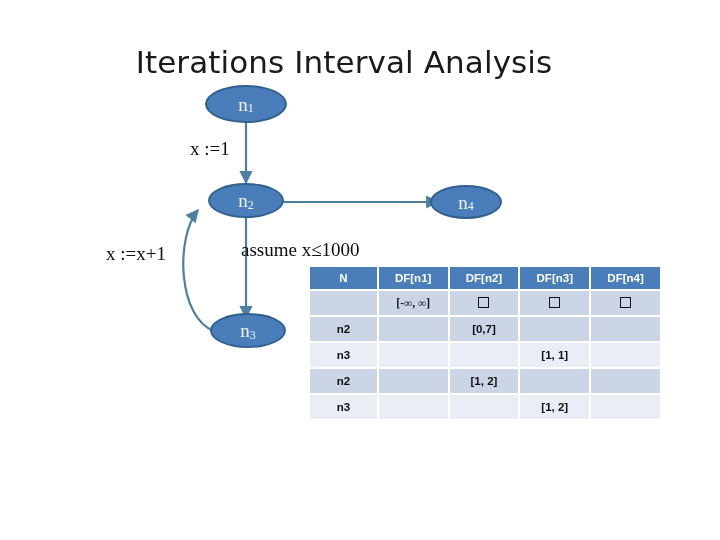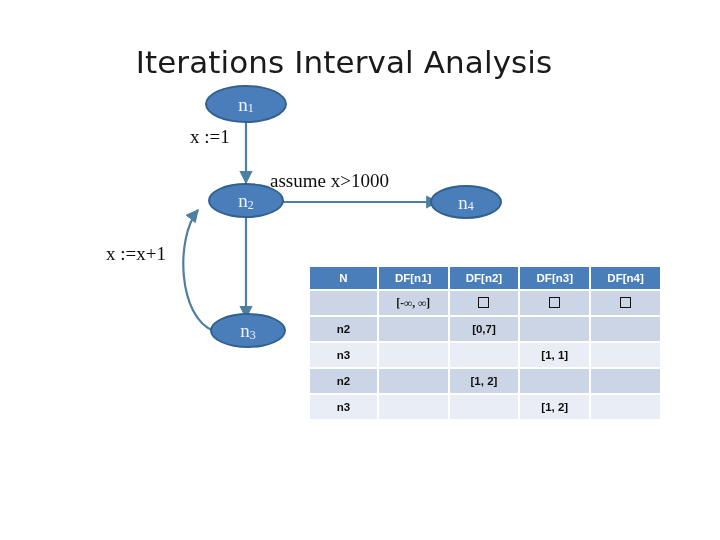--- a/index.html
+++ b/index.html
@@ -144,24 +144,24 @@
     <div class="node" style="left:210px; top:313px; width:76px; height:35px;">
       <span>n</span>
         <span class="sub">3</span>
     </div>
 
     <div class="node" style="left:430px; top:185px; width:72px; height:34px;">
       <span>n</span>
         <span class="sub">4</span>
     </div>
 
-    <div class="edge-label" style="left:190px; top:126px;">x :=1</div>
-
-    <div class="edge-label" style="left:270px; top:170px;">assume x&gt;1000</div>
-
+    <div class="edge-label" style="left:190px; top:138px;">x :=1</div>
+
+
+    <div class="edge-label" style="left:241px; top:239px;">assume x≤1000</div>
 
     <div class="edge-label" style="left:106px; top:243px;text-align:center;">x :=x+1</div>
   </div>
 
   <table id="df-table">
     <thead>
       <tr>
         <th class="col-n">N</th>
         <th class="col-df">DF[n1]</th>
         <th class="col-df">DF[n2]</th>

